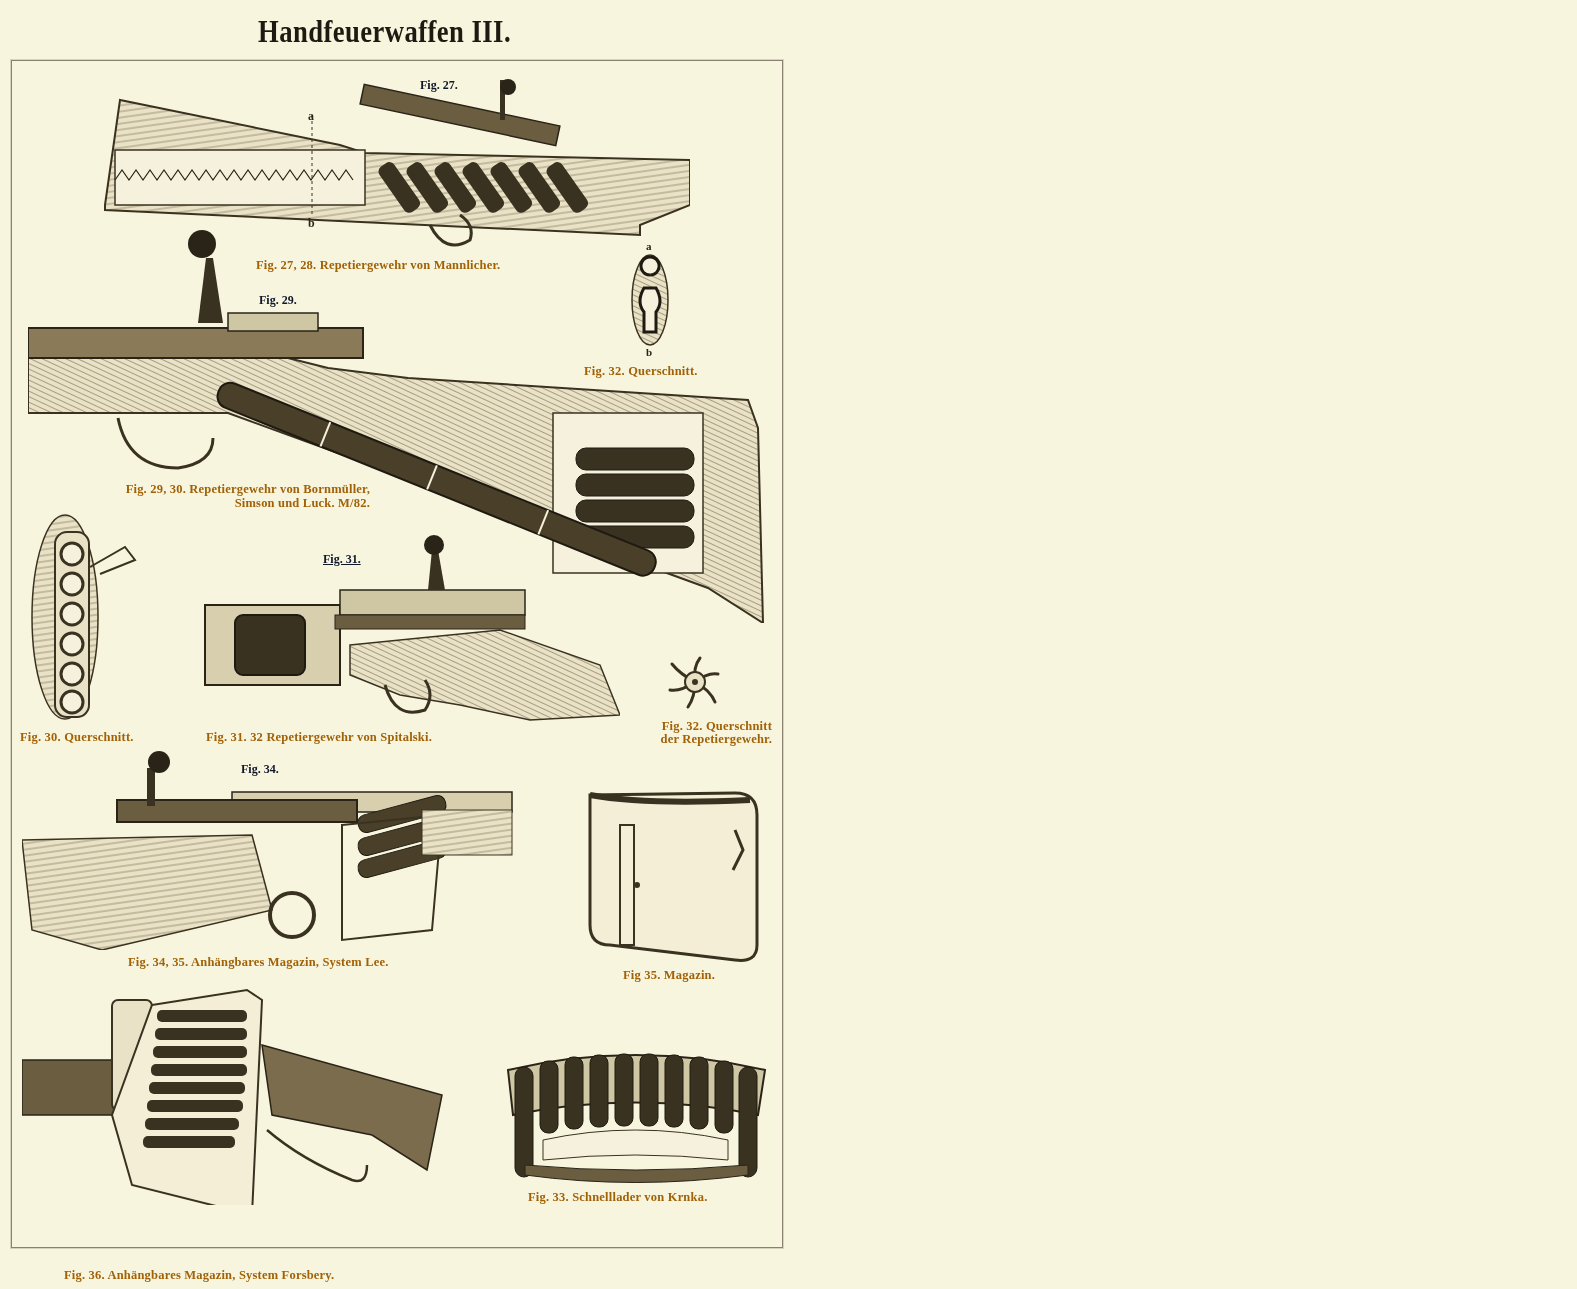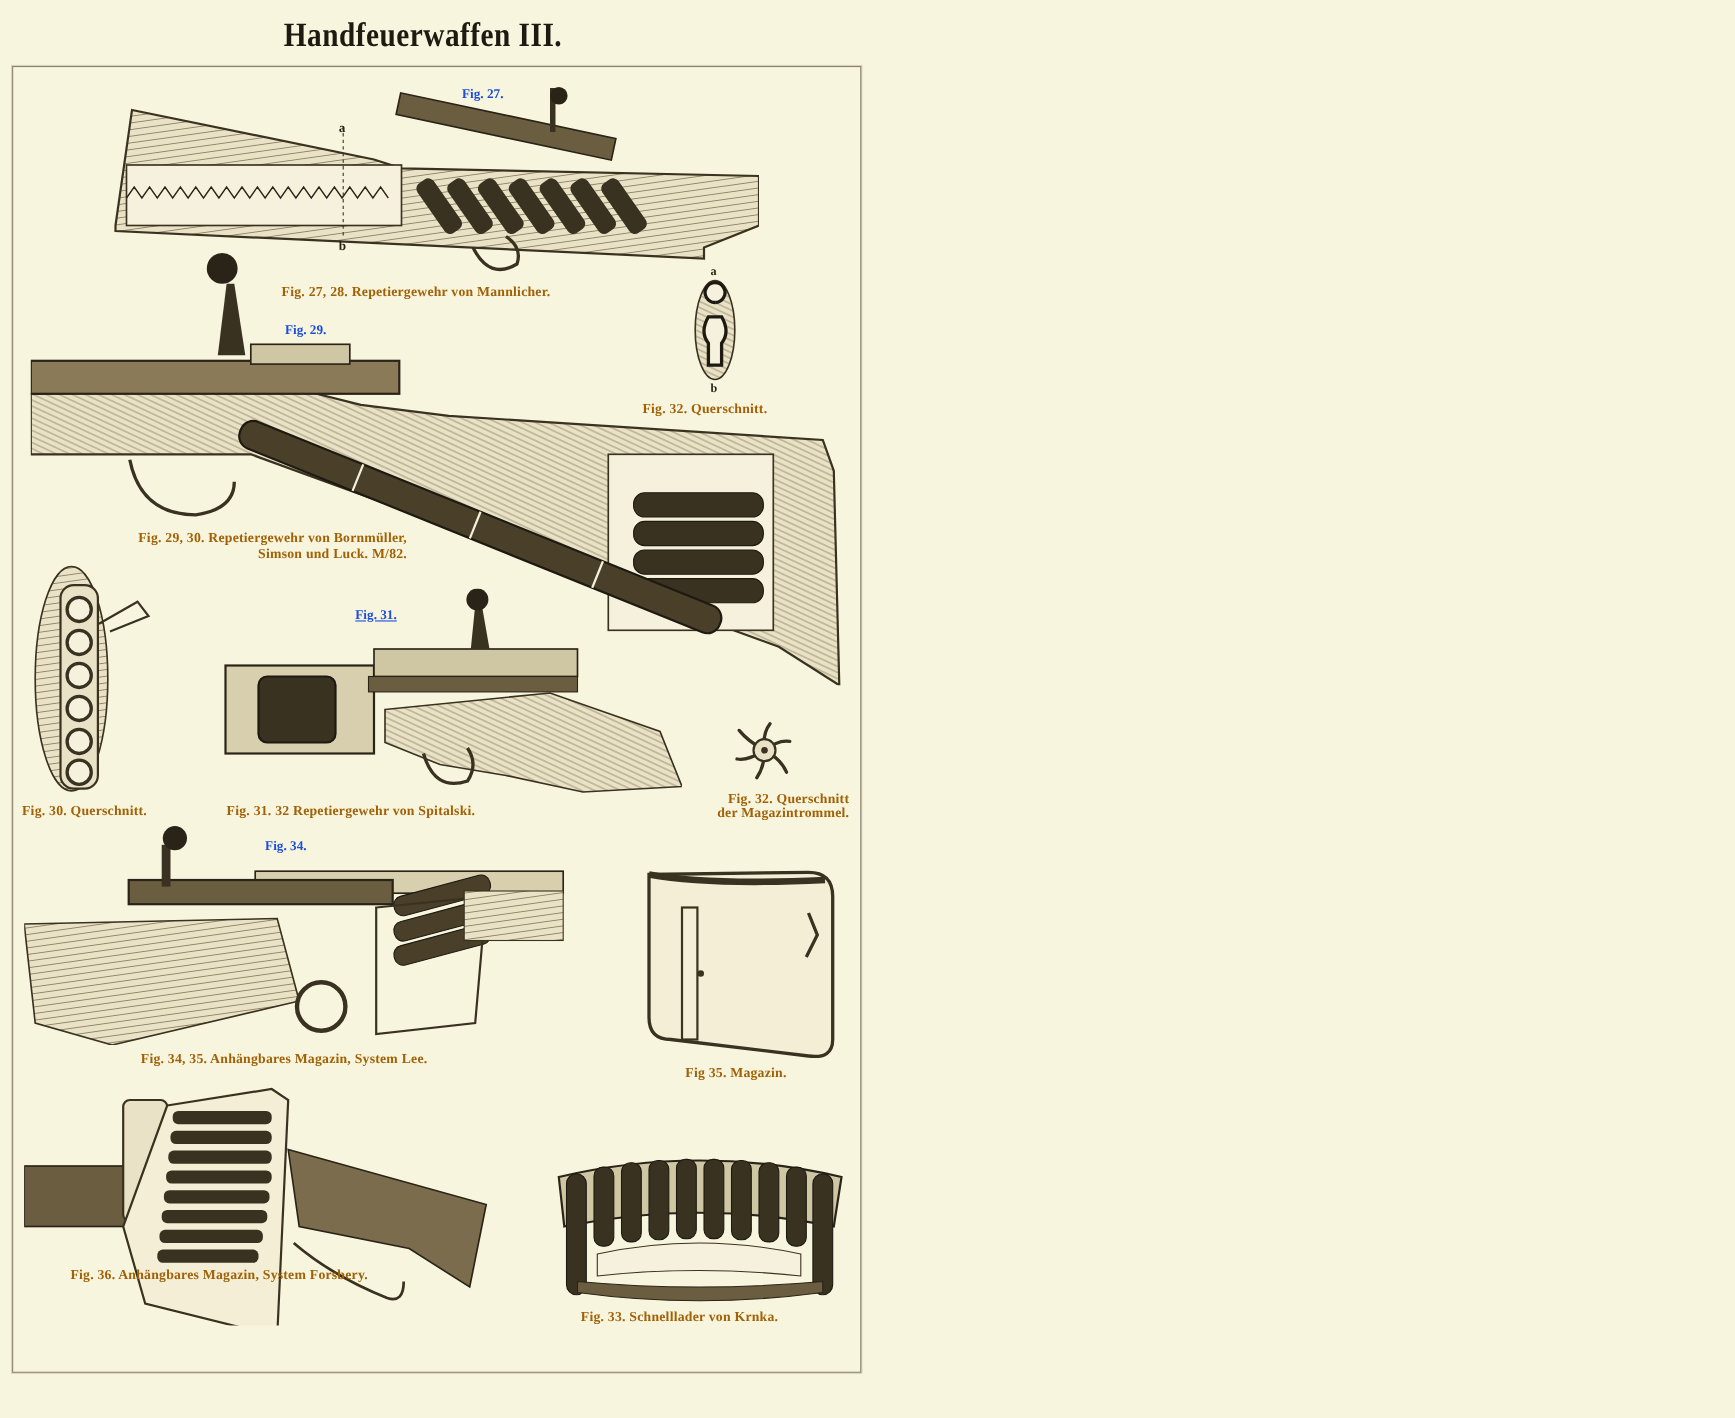--- a/index.html
+++ b/index.html
@@ -13,21 +13,21 @@
   }
   .plate {
     position:absolute; left:11px; top:60px; width:770px; height:1186px;
     border:1px solid #8a8270; box-shadow: 0 0 0 1px rgba(138,130,112,0.3);
   }
   .cap {
     position:absolute; font-size:12.5px; font-weight:bold; white-space:nowrap; color:#a16207;
     letter-spacing:0.2px;
   }
   .cap.center { text-align:right; }
-  .label { position:absolute; font-size:12px; font-weight:bold; color:#1d4ed8; }
+  .label { position:absolute; font-size:12px; font-weight:bold; color:#0f172a; }
   .fig { position:absolute; }
   svg { display:block; }
 </style>
 </head>
 <body>
 
 <div class="title">Handfeuerwaffen III.</div>
 
 <div class="plate"></div>
 
@@ -147,21 +147,21 @@
       <path d="M35,30 Q35,45 28,55"></path>
         <path d="M35,30 Q20,40 10,38"></path>
         <path d="M35,30 Q20,22 12,12"></path>
     </g>
     <circle cx="35" cy="30" r="10" fill="#e9e2c6" stroke="#3a3220" stroke-width="2"></circle>
     <circle cx="35" cy="30" r="3" fill="#3a3220"></circle>
   </svg>
 </div>
 <div class="cap center" style="left:632px;top:720px;width:140px;line-height:13px;">
   <div>Fig. 32. Querschnitt</div>
-  <div>der Magazintrommel.</div>
+  <div>der Repetiergewehr.</div>
 </div>
 
 <div class="label" style="left:241px;top:762px;">Fig. 34.</div>
 <div class="fig" style="left:22px;top:750px;">
   <svg width="495" height="200" viewBox="0 0 495 200">
     <polygon points="0,90 230,85 250,160 80,200 10,180" fill="url(#wood)" stroke="#3a3220" stroke-width="1.5"></polygon>
     <rect x="210" y="42" width="280" height="20" fill="#d8cfae" stroke="#2a2418" stroke-width="1.5"></rect>
     <rect x="95" y="50" width="240" height="22" fill="#6a5d40" stroke="#2a2418" stroke-width="2"></rect>
     <rect x="125" y="18" width="8" height="38" fill="#3a3220"></rect>
     <circle cx="137" cy="12" r="11" fill="#2a2418"></circle>
@@ -200,21 +200,21 @@
       <rect x="131" y="61" width="94" height="12" rx="5"></rect>
         <rect x="129" y="79" width="96" height="12" rx="5"></rect>
       <rect x="127" y="97" width="96" height="12" rx="5"></rect>
         <rect x="125" y="115" width="96" height="12" rx="5"></rect>
       <rect x="123" y="133" width="94" height="12" rx="5"></rect>
         <rect x="121" y="151" width="92" height="12" rx="5"></rect>
     </g>
     <path d="M245,145 Q280,175 330,195 Q345,200 345,180" fill="none" stroke="#3a3220" stroke-width="2.5"></path>
   </svg>
 </div>
-<div class="cap" style="left:64px;top:1152px;">Fig. 36. Anhängbares Magazin, System Forsbery.</div>
+<div class="cap" style="left:64px;top:1268px;">Fig. 36. Anhängbares Magazin, System Forsbery.</div>
 
 <div class="fig" style="left:503px;top:1045px;">
   <svg width="265" height="145" viewBox="0 0 265 145">
     <path d="M5,25 Q132,-5 262,25 L255,70 Q132,45 10,70 Z" fill="#cfc6a4" stroke="#2a2418" stroke-width="2"></path>
     <g fill="#3a3220" stroke="#1e1a12">
       <rect x="12" y="22" width="18" height="110" rx="9"></rect>
         <rect x="37" y="16" width="18" height="72" rx="8"></rect>
       <rect x="62" y="12" width="18" height="72" rx="8"></rect>
         <rect x="87" y="10" width="18" height="72" rx="8"></rect>
       <rect x="112" y="9" width="18" height="72" rx="8"></rect>

